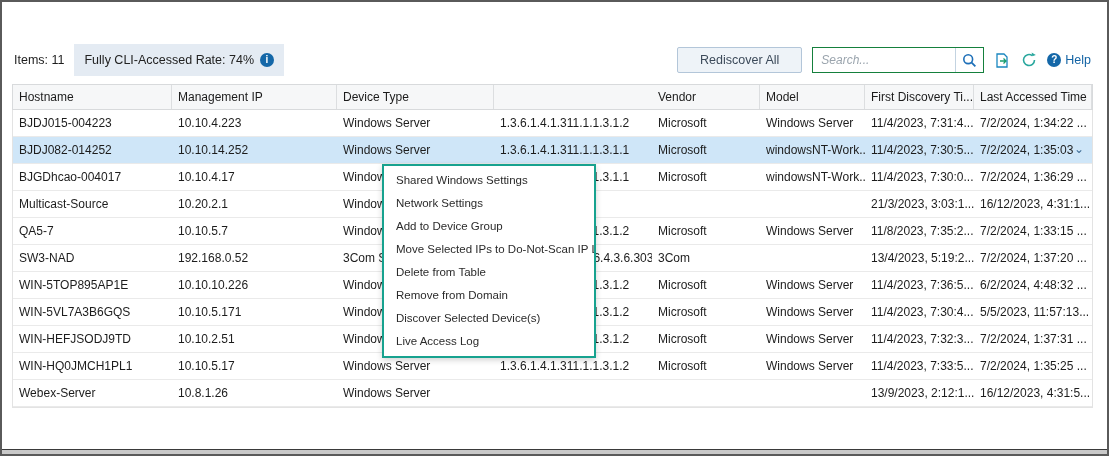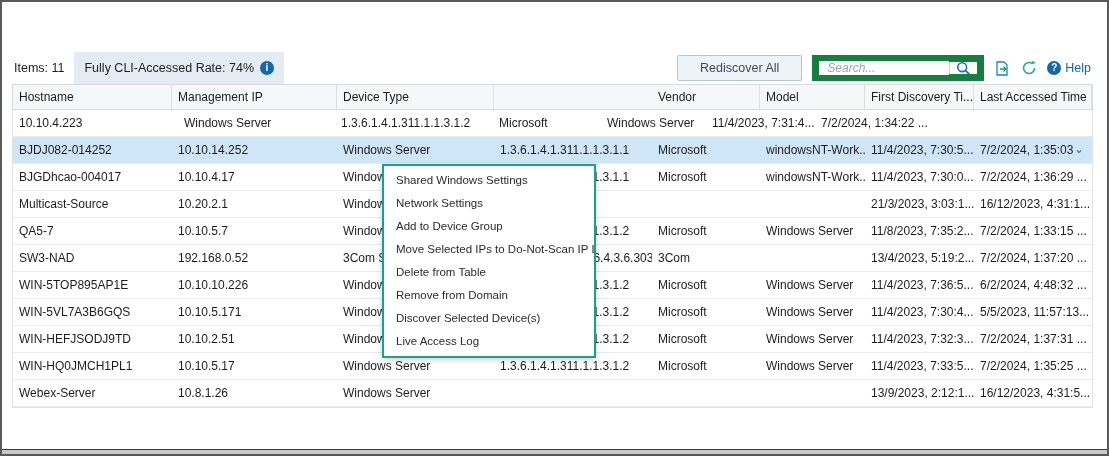--- a/index.html
+++ b/index.html
@@ -7,42 +7,42 @@
   .screen {
     position:relative; width:1109px; height:456px;
     border:2px solid #5a5a5a; background:#fff; overflow:hidden;
   }
   .bottom-strip {
     position:absolute; left:0; right:0; bottom:0; height:5px;
     background:#c9c9c9; border-top:1px solid #3a3a3a;
   }
   
   .toolbar {
-    position:absolute; top:52px; left:12px; right:16px; height:28px;
+    position:absolute; top:44px; left:12px; right:16px; height:28px;
     display:flex; align-items:center; gap:10px;
   }
   .items-count { font-size:12.5px; color:#1d1d1d; white-space:nowrap; }
   .cli-chip {
     display:flex; align-items:center; gap:6px; height:28px; padding:16px 10px;
     background:#e4ebf3; font-size:12.5px; color:#222; white-space:nowrap;
   }
   .info-icon, .help-q {
     display:inline-block; width:14px; height:14px; border-radius:50%;
     background:#1467a8; color:#fff; font-size:10px; font-weight:bold;
     text-align:center; line-height:14px;
   }
   .spacer { flex:1; }
   .rediscover {
     height:26px; padding:0 22px; background:#eef3f8; border:1px solid #b3c6d9;
     border-radius:2px; color:#3c4a5a; font-size:12.5px; cursor:pointer;
     font-family:"Liberation Sans", sans-serif; white-space:nowrap;
   }
   .searchbox {
     display:flex; align-items:center; height:26px; background:#fff;
-    border:7px solid #15803d; width:172px;
+    border:1px solid #15803d; width:172px;
   }
   .searchbox input {
     border:none; outline:none; flex:1; min-width:0; padding:0 8px;
     font-size:12px; font-style:italic; color:#555;
     font-family:"Liberation Sans", sans-serif;
   }
   .searchbox input::placeholder { color:#9aa4ad; font-style:italic; }
   .search-btn {
     width:28px; height:100%; display:flex; align-items:center; justify-content:center;
     border-left:1px solid #c3d3e1; cursor:pointer;
@@ -138,20 +138,21 @@
         <div class="th" style="width: 165px;">Management IP</div>
         <div class="th" style="width: 157px;">Device Type</div>
         <div class="th" style="width: 158px; margin-top: 27px;">SysObjectID</div>
         <div class="th" style="width: 108px;">Vendor</div>
         <div class="th" style="width: 105px;">Model</div>
         <div class="th" style="width: 109px;">First Discovery Ti...</div>
         <div class="th" style="width: 118px;">Last Accessed Time</div>
       </div>
     <div class="tbody">
         <div class="tr">
+          <div class="td" style="width: 159px;">BJDJ015-004223</div>
           <div class="td" style="width: 165px;">10.10.4.223</div>
           <div class="td" style="width: 157px;">Windows Server</div>
           <div class="td" style="width: 158px;">1.3.6.1.4.1.311.1.1.3.1.2</div>
           <div class="td" style="width: 108px;">Microsoft</div>
           <div class="td" style="width: 105px;">Windows Server</div>
           <div class="td" style="width: 109px;">11/4/2023, 7:31:4...</div>
           <div class="td" style="width: 118px;">7/2/2024, 1:34:22 ...</div>
         </div>
         <div class="tr selected">
           <div class="td" style="width: 159px;">BJDJ082-014252</div>

